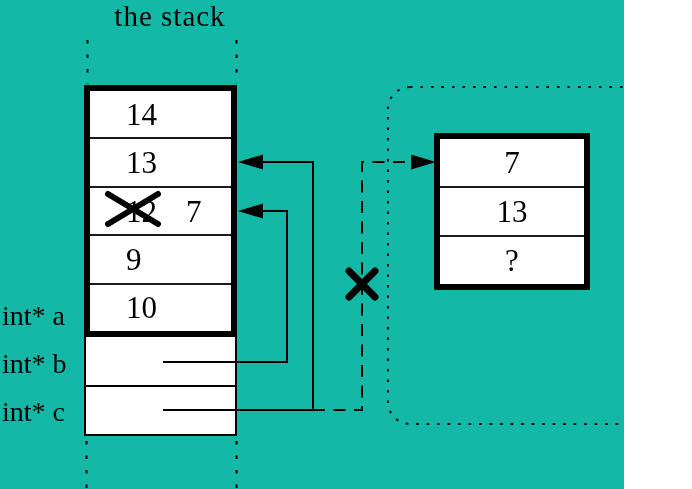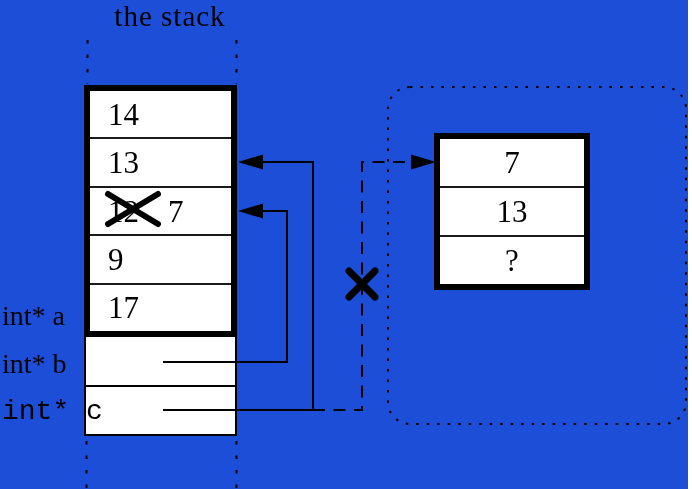--- a/index.html
+++ b/index.html
@@ -1,32 +1,32 @@
 <!DOCTYPE html>
 <html><head>
 <meta charset="utf-8">
 <style>
   html,body{margin:0;padding:0;background:#ffffff;}
   #canvas{
-    position:relative;width:688px;height:489px;background:#1d4ed8;overflow:hidden;
+    position:relative;width:624px;height:489px;background:#14b8a6;overflow:hidden;
     font-family:"Liberation Serif","DejaVu Serif",serif;color:#000;
   }
   .abs{position:absolute;}
   .title{
     font-size:29px;letter-spacing:1px;text-align:center;line-height:30px;
     white-space:nowrap;
   }
   
   #stack-box{
     left:84px;top:85px;width:153px;height:252px;
     border:6px solid #000;box-sizing:border-box;background:#fff;z-index:1;
     display:flex;flex-direction:column;
   }
   .s-cell{
-    flex:1;display:flex;align-items:center;padding-left:18px;
+    flex:1;display:flex;align-items:center;padding-left:36px;
     font-size:31px;line-height:31px;box-sizing:border-box;
   }
   .s-cell + .s-cell{border-top:2px solid #1a1a1a;}
   .overwrite{margin-left:29px;}
   #stack-vars-box{
     left:84px;top:337px;width:153px;height:99px;box-sizing:border-box;
     border-left:2px solid #000;border-right:2px solid #000;border-bottom:2px solid #000;
     z-index:1;display:flex;flex-direction:column;background:#fff;
   }
   .v-row{box-sizing:border-box;}
@@ -64,32 +64,32 @@
       <span>13</span>
     </div>
     <div class="s-cell">
       <span>12</span>
       <span class="overwrite">7</span>
     </div>
     <div class="s-cell">
       <span>9</span>
     </div>
     <div class="s-cell">
-      <span>17</span>
+      <span>10</span>
     </div>
   </div>
 
   <div class="abs" id="stack-vars-box">
     <div class="v-row" id="var-row-b"></div>
     <div class="v-row" id="var-row-c"></div>
   </div>
 
   <div class="abs var-label" style="top:350px;">int* b</div>
   <div class="abs var-label" style="top:302px;">int* a</div>
-  <div class="abs var-label" style="top:398px;font-family:Liberation Mono, monospace;">int* c</div>
+  <div class="abs var-label" style="top:398px;">int* c</div>
 
   <div class="abs" id="heap-box">
     <div class="h-cell">
       <span>7</span>
     </div>
     <div class="h-cell">
       <span>13</span>
     </div>
     <div class="h-cell">
       <span>?</span>

